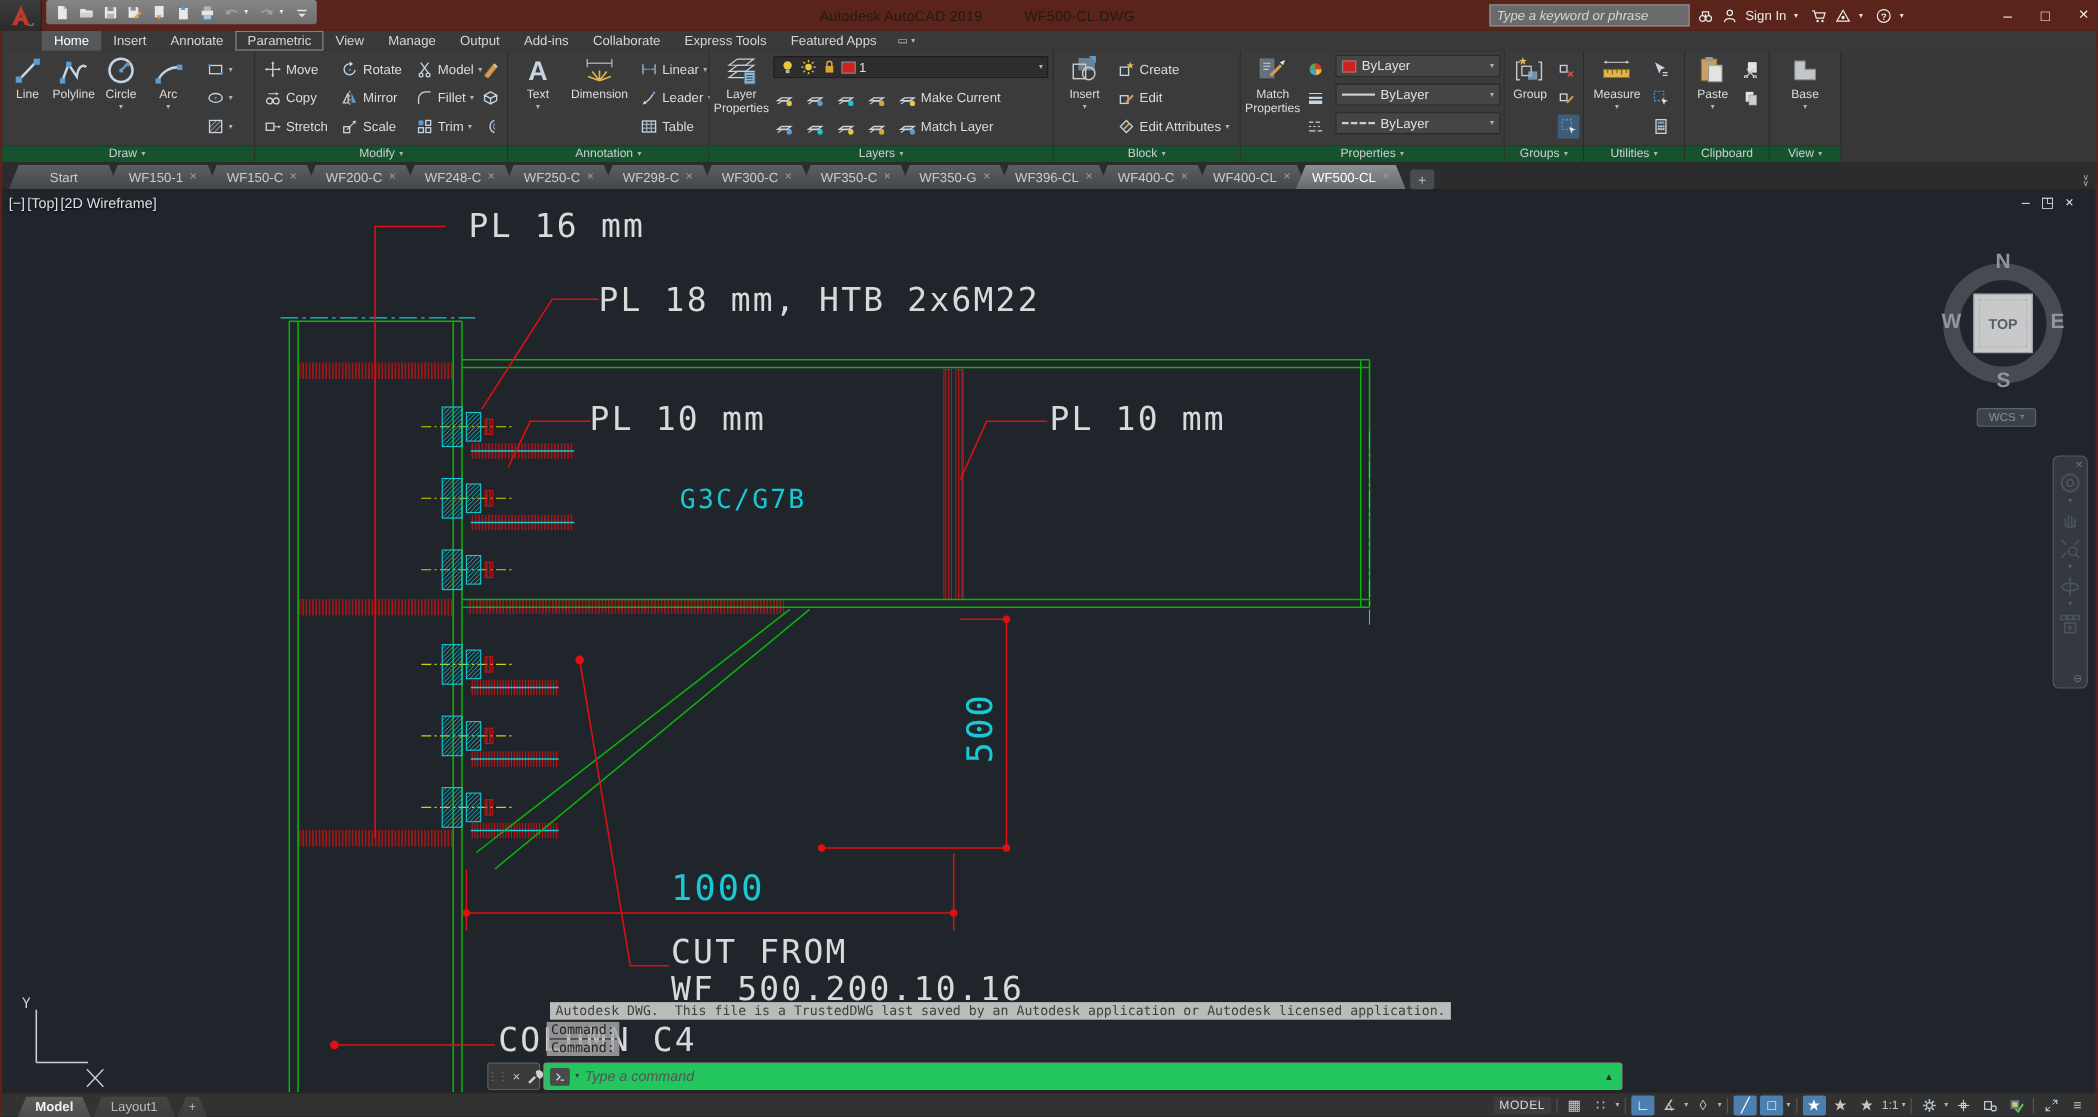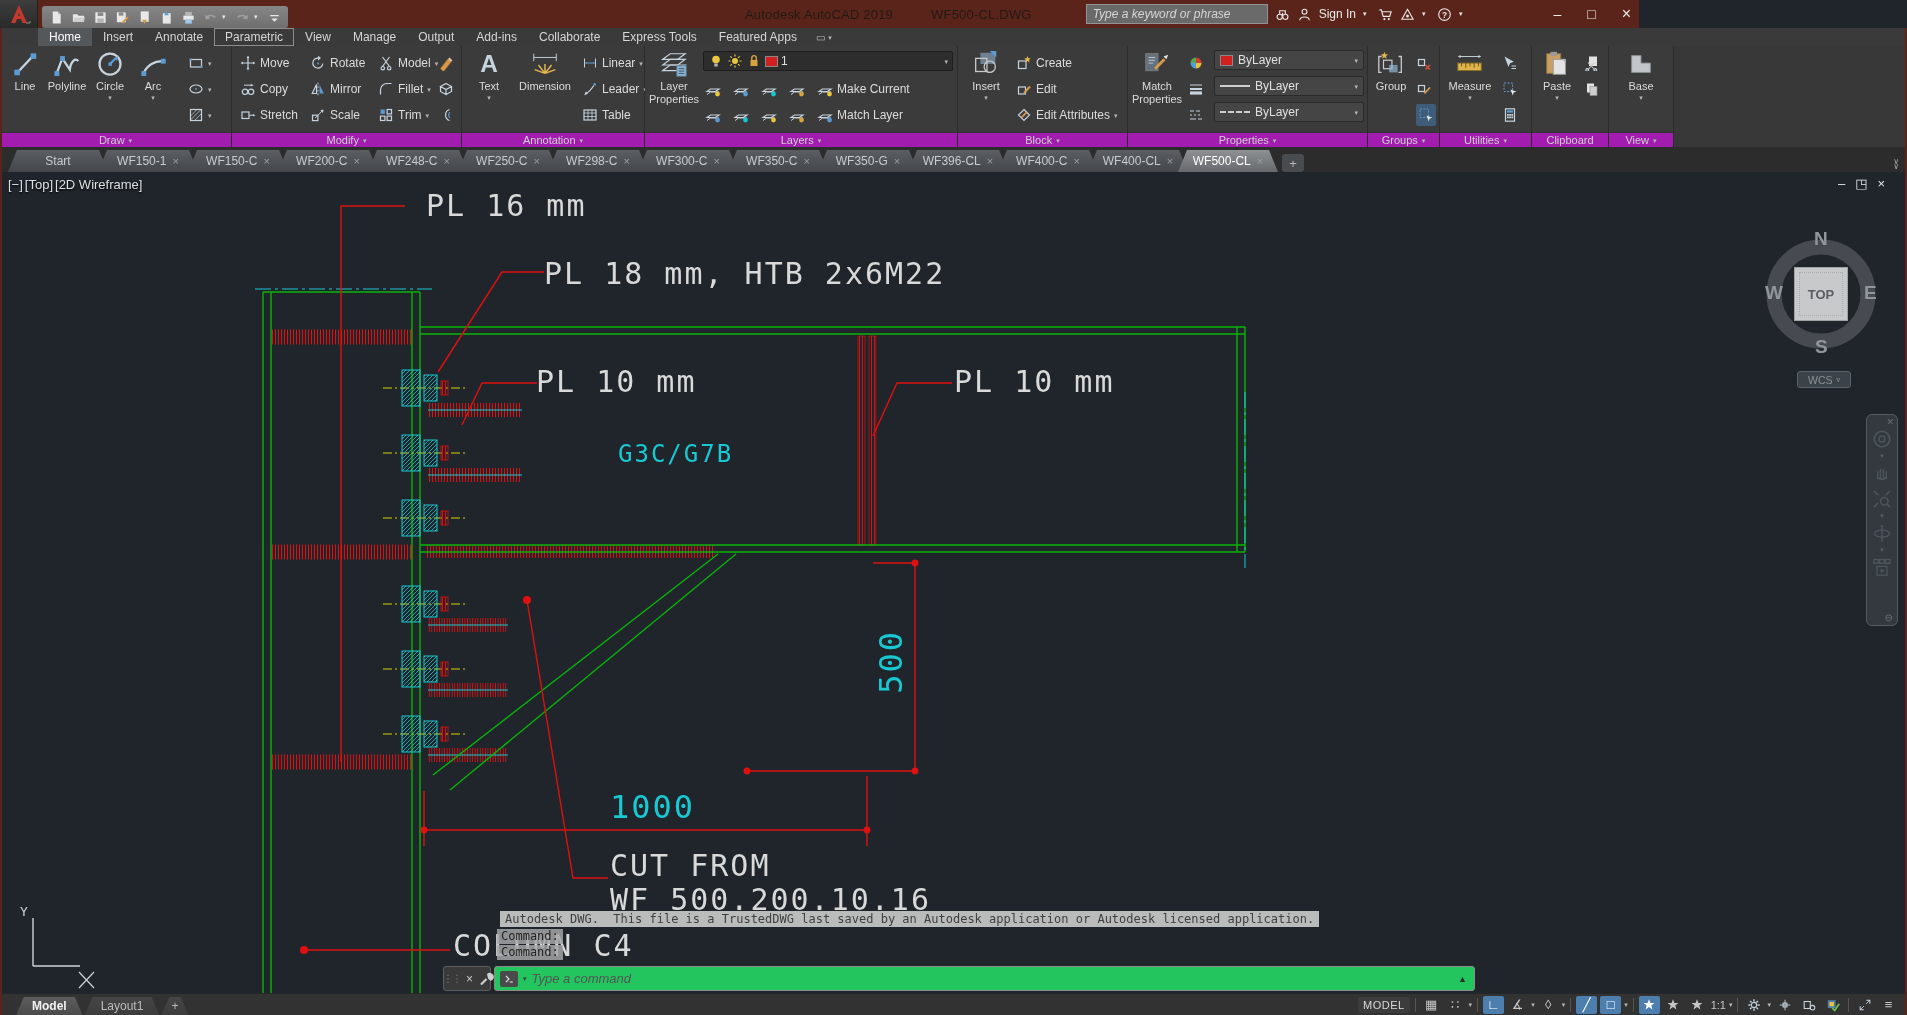--- a/index.html
+++ b/index.html
@@ -1,18 +1,18 @@
 <!DOCTYPE html>
 <html><head>
 <meta charset="utf-8">
 <style>
   *{box-sizing:border-box;margin:0;padding:0}
   html,body{width:1907px;height:1015px;overflow:hidden;background:#1f252b;font-family:"Liberation Sans",sans-serif;}
   
-  #titlebar{position:absolute;left:0;top:0;width:1639px;height:28px;background:#5a241b;display:flex;align-items:flex-end;z-index:50}
+  #titlebar{position:absolute;left:0;top:0;width:1907px;height:28px;background:#5a241b;display:flex;align-items:flex-start;z-index:50}
   #logo{width:38px;height:28px;background:linear-gradient(#3d3d3d,#2a2a2a);display:flex;align-items:center;justify-content:center;border-right:1px solid #222}
   #qat{margin-left:4px;height:22px;background:linear-gradient(#868686,#6f6f6f);border-radius:3px;display:flex;align-items:center;padding:0 4px;gap:2px}
   .qico{width:20px;height:20px;display:flex;align-items:center;justify-content:center}
   .qico svg{width:15px;height:15px;display:block}
   .qcaret{color:#e6e6e6;font-size:7px;width:8px}
   #titletext{position:absolute;left:745px;top:0;height:28px;display:flex;align-items:center;gap:38px;color:#231a14;font-size:13px;letter-spacing:.2px}
   #infocenter{position:absolute;right:172px;top:3px;height:22px;display:flex;align-items:center;gap:7px}
   #searchbox{width:182px;height:20px;background:#6a6a6a;border:1px solid #939393;color:#e3e3e3;font-style:italic;font-size:12px;padding:0 6px;font-family:"Liberation Sans",sans-serif}
   #searchbox::placeholder{color:#d6d6d6}
   .tico svg{width:15px;height:15px;display:block}
@@ -22,21 +22,21 @@
   
   #rtabs{position:absolute;left:0;top:28px;width:1907px;height:18px;background:#3a3a3a;display:flex;align-items:stretch;padding-left:38px;z-index:49}
   .rtab{padding:0 11px;font-size:12px;color:#d6d6d6;display:flex;align-items:center}
   .rtab.active{background:#55585a;color:#fff}
   .rtab.boxed{outline:1px solid #8d8d8d;outline-offset:-1px}
   .rtab-extra{display:flex;align-items:center;gap:3px;color:#c2c2c2;font-size:10px;padding:0 8px}
   
   #ribbon{position:absolute;left:0;top:46px;width:1907px;height:101px;background:#3b3b3b;display:flex;z-index:48}
   .panel{position:relative;height:101px;border-right:1px solid #2c2c2c;background:#3b3b3b;flex:none}
   .pbody{position:relative;height:86px}
-  .plabel{position:absolute;left:0;right:0;bottom:0;height:15px;display:flex;align-items:center;justify-content:center;gap:4px;font-size:11px;color:#cfcfcf;background:#a21caf;border-top:1px solid #323232}
+  .plabel{position:absolute;left:0;right:0;bottom:0;height:15px;display:flex;align-items:center;justify-content:center;gap:4px;font-size:11px;color:#cfcfcf;background:#14532d;border-top:1px solid #323232}
   .caret{color:#b5b5b5;font-size:7px;line-height:1}
   .bigbtn{position:absolute;top:2px;height:82px;display:flex;flex-direction:column;align-items:center;justify-content:flex-start;gap:1px;color:#dcdcdc;font-size:11px;text-align:center;line-height:1.15}
   .bigbtn .ico32{margin-top:1px}
   .ico32 svg{width:30px;height:30px;display:block}
   .ico16 svg{width:16px;height:16px;display:block}
   .sbtn{position:absolute;height:22px;display:flex;align-items:center;gap:4px;color:#dcdcdc;font-size:12px;white-space:nowrap}
   .lycombo{position:absolute;left:58px;top:5px;width:250px;height:20px;background:#2d2d2d;border:1px solid #1d1d1d;border-radius:2px;display:flex;align-items:center;gap:3px;padding:0 4px;color:#e0e0e0;font-size:12px}
   .lycombo .caret{margin-left:auto}
   .lyswatch{width:13px;height:11px;background:#d02020;border:1px solid #888}
   .pcombo{position:absolute;left:86px;width:150px;height:20px;background:#454545;border:1px solid #2a2a2a;border-radius:2px;display:flex;align-items:center;gap:5px;padding:0 5px;color:#e0e0e0;font-size:12px}

